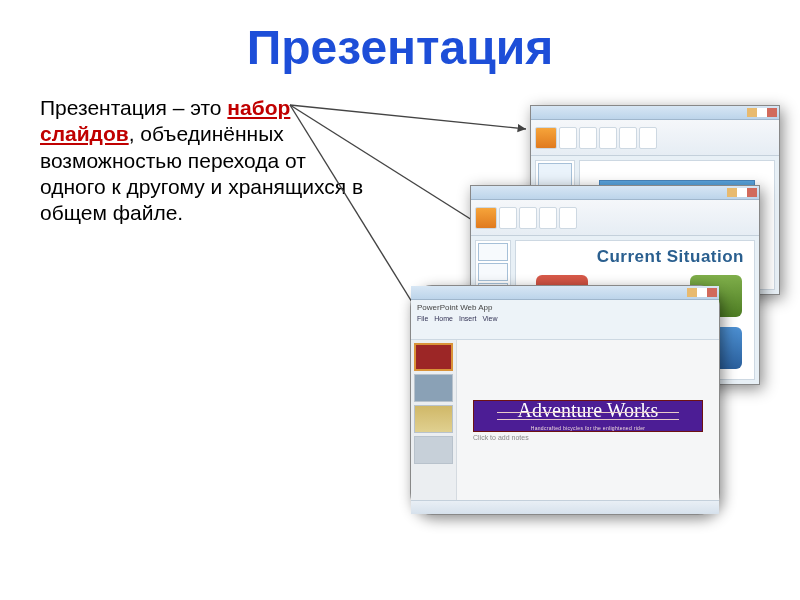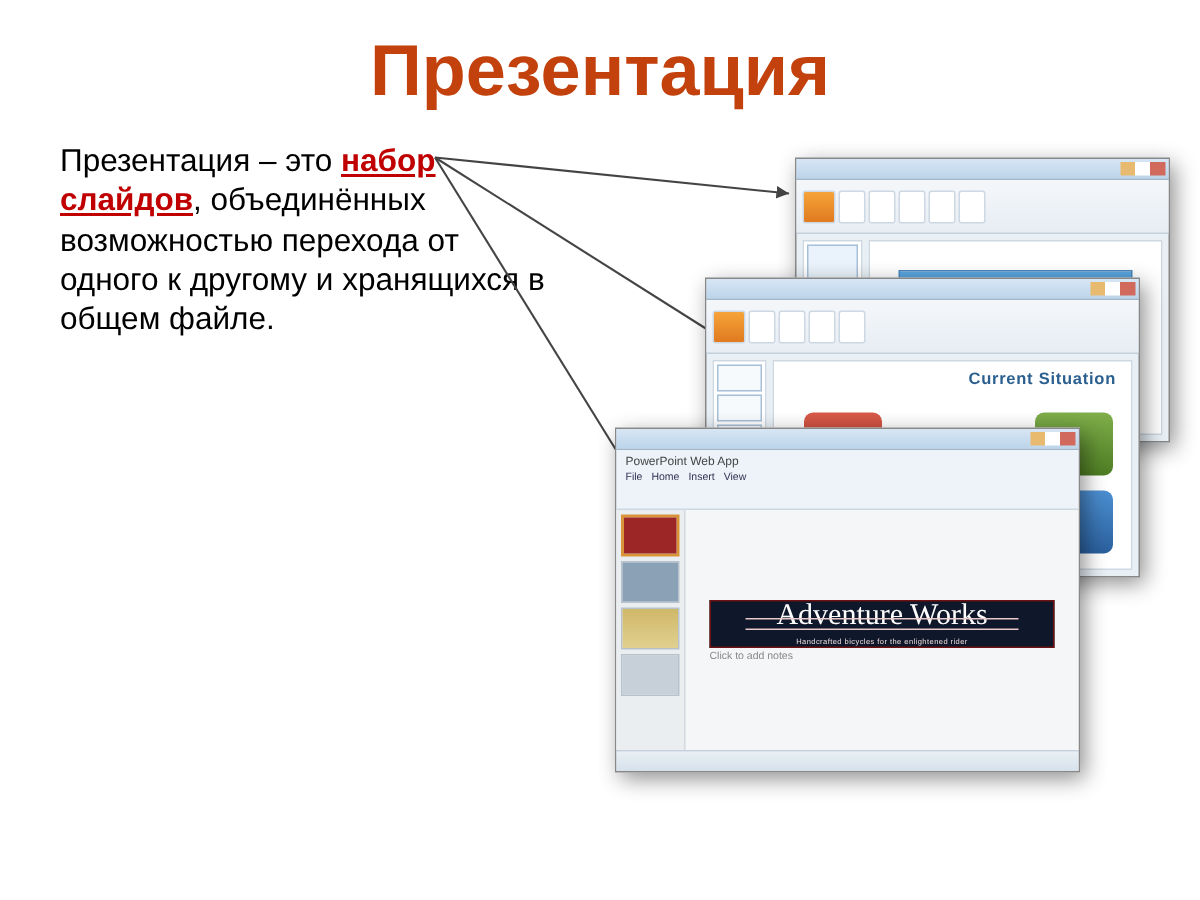--- a/index.html
+++ b/index.html
@@ -8,21 +8,21 @@
   height: 600px;
   background: #fff;
   font-family: Arial, sans-serif;
   overflow: hidden;
   position: relative;
 }
 .title {
   text-align: center;
   font-size: 48px;
   font-weight: bold;
-  color: #c2410c;
+  color: #1d4ed8;
   margin-top: 20px;
 }
 .content-area {
   display: flex;
   margin-top: 20px;
   padding: 0 40px;
 }
 .text-col {
   width: 340px;
   padding-right: 10px;
@@ -61,20 +61,21 @@
 
 .win2 {
   top: 90px; left: 90px;
   width: 290px; height: 200px;
 }
 
 .win3 {
   top: 190px; left: 30px;
   width: 310px; height: 230px;
   background: #fff;
+  border-radius: 22px;
 }
 .titlebar {
   height: 14px;
   background: linear-gradient(#d7e6f4,#bcd4ea);
   border-bottom: 1px solid #9fb6cc;
   position: relative;
 }
 .titlebar::after {
   content: "";
   position: absolute; right: 2px; top: 2px;
@@ -128,21 +129,21 @@
   display: flex; flex-direction: column; gap: 2px; padding: 2px;
 }
 .win2 .slidepanel div {
   height: 18px; border: 1px solid #a6c0d8; background: #f7fafd;
 }
 .win2 .main {
   flex: 1; background: #fff; border: 1px solid #cdd8e2; position: relative;
   padding: 6px;
 }
 .win2 .main .cs-title {
-  font-size: 11px; color: #2a5f8f; font-weight: 600; letter-spacing: 0.5px;
+  font-size: 17px; color: #2a5f8f; font-weight: 600; letter-spacing: 0.5px;
   text-align: right; padding-right: 4px;
 }
 .win2 .sa {
   position: absolute; width: 52px; height: 42px; border-radius: 6px;
 }
 .win2 .sa.red    { background: linear-gradient(#d85a4a,#b03524); left: 20px; top: 34px; }
 .win2 .sa.green  { background: linear-gradient(#7fae4a,#4d7c23); right: 12px; top: 34px; }
 .win2 .sa.orange { background: linear-gradient(#e8a24a,#c47316); left: 20px; bottom: 10px; }
 .win2 .sa.blue   { background: linear-gradient(#4c8fd1,#2a5f9c); right: 12px; bottom: 10px; }
 
@@ -173,21 +174,21 @@
 .win3 .thumbs .t1 .tc { background: #9c2626; }
 .win3 .thumbs .t2 .tc { background: #8aa1b6; }
 .win3 .thumbs .t3 .tc { background: linear-gradient(#d0b868,#e0d090); }
 .win3 .thumbs .t4 .tc { background: #c7d0d9; }
 .win3 .editor {
   flex: 1; display: flex; align-items: center; justify-content: center;
   padding: 6px;
 }
 .win3 .slide {
   width: 92%; height: 78%;
-  background: #0f172a;
+  background: #4c1d95;
   border: 1px solid #6d1212;
   color: #fff;
   display: flex; flex-direction: column;
   align-items: center; justify-content: center;
   position: relative;
 }
 .win3 .slide::before, .win3 .slide::after {
   content: ""; position: absolute; left: 10%; right: 10%; height: 1px;
   background: #e8caca;
 }

